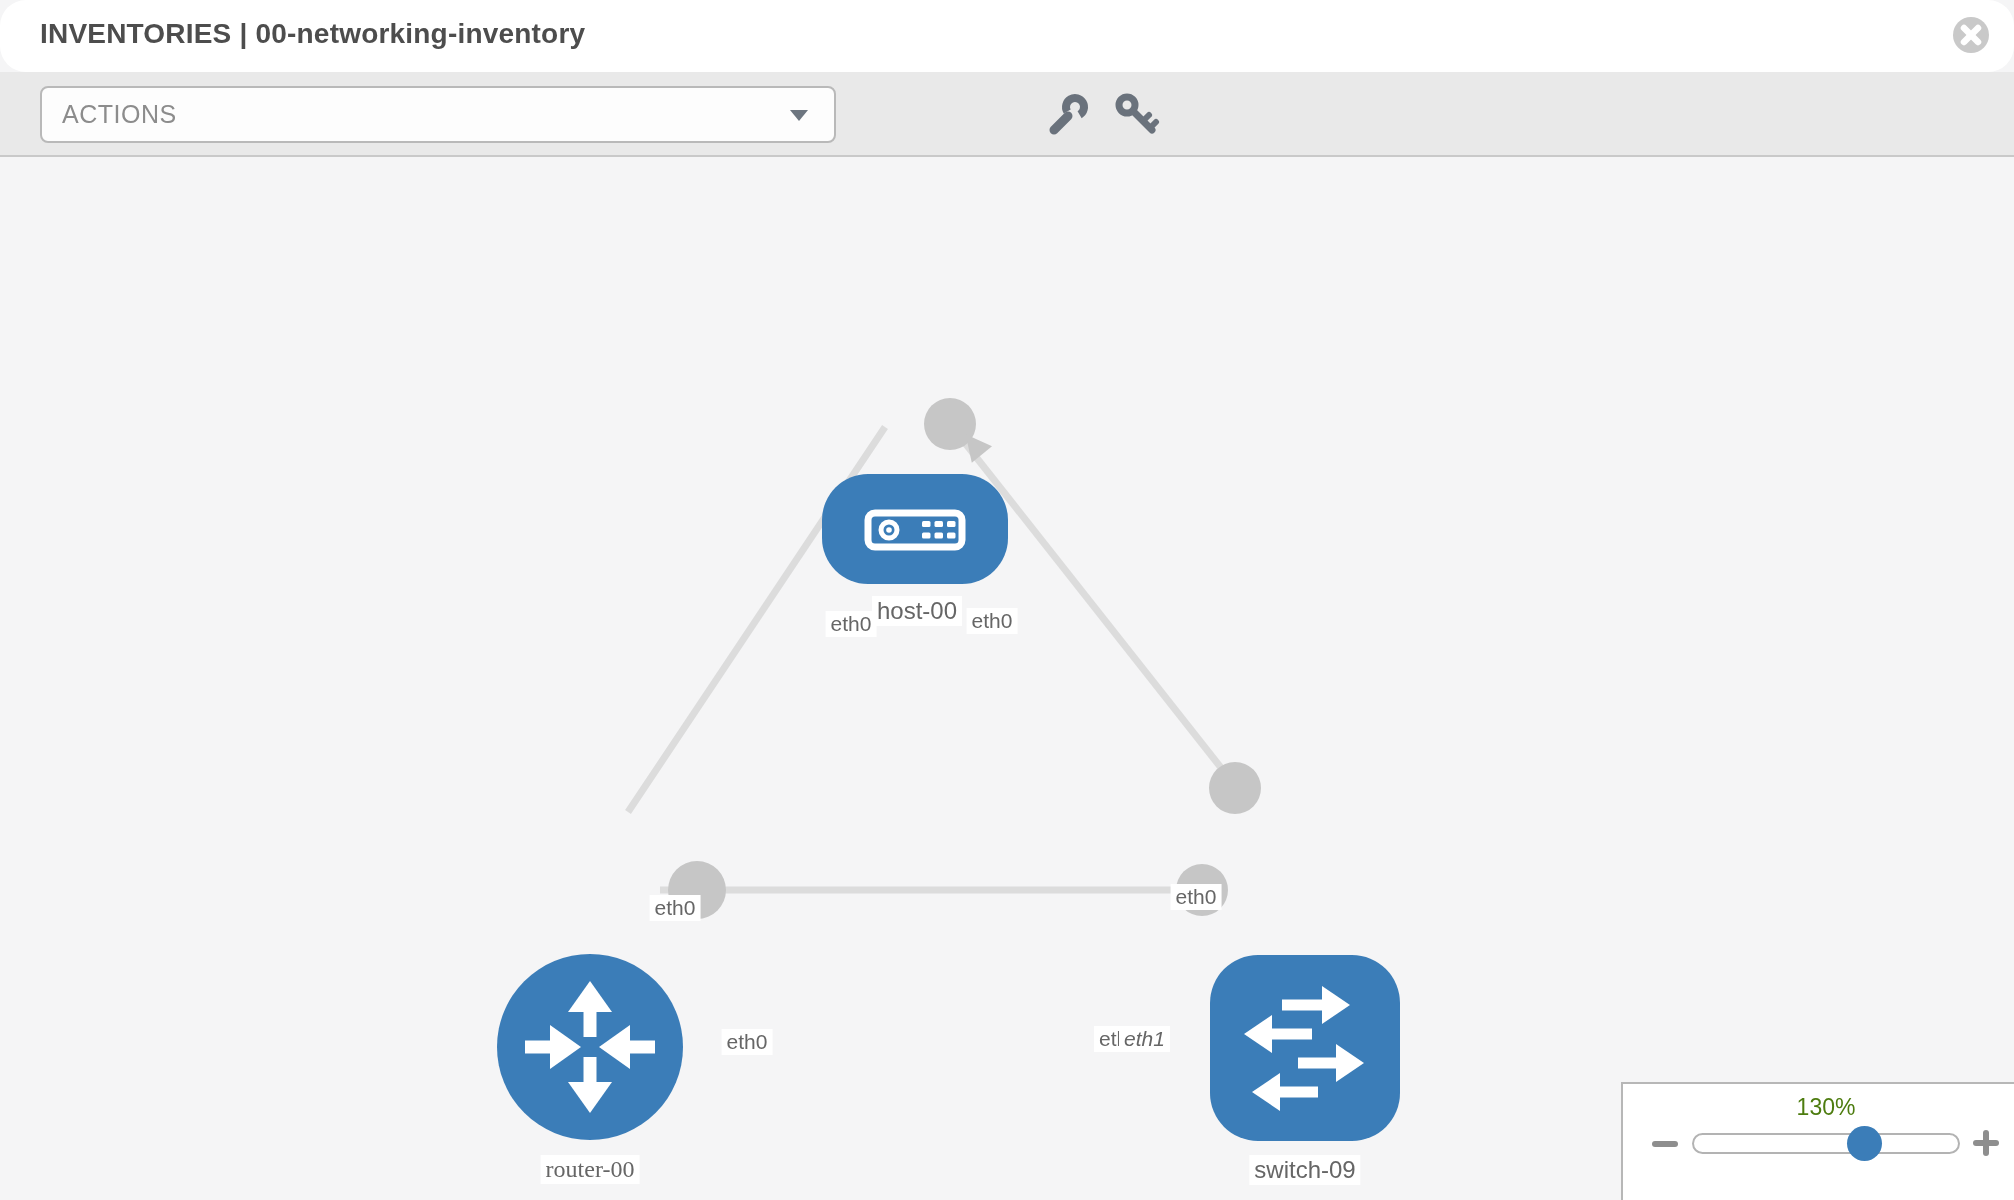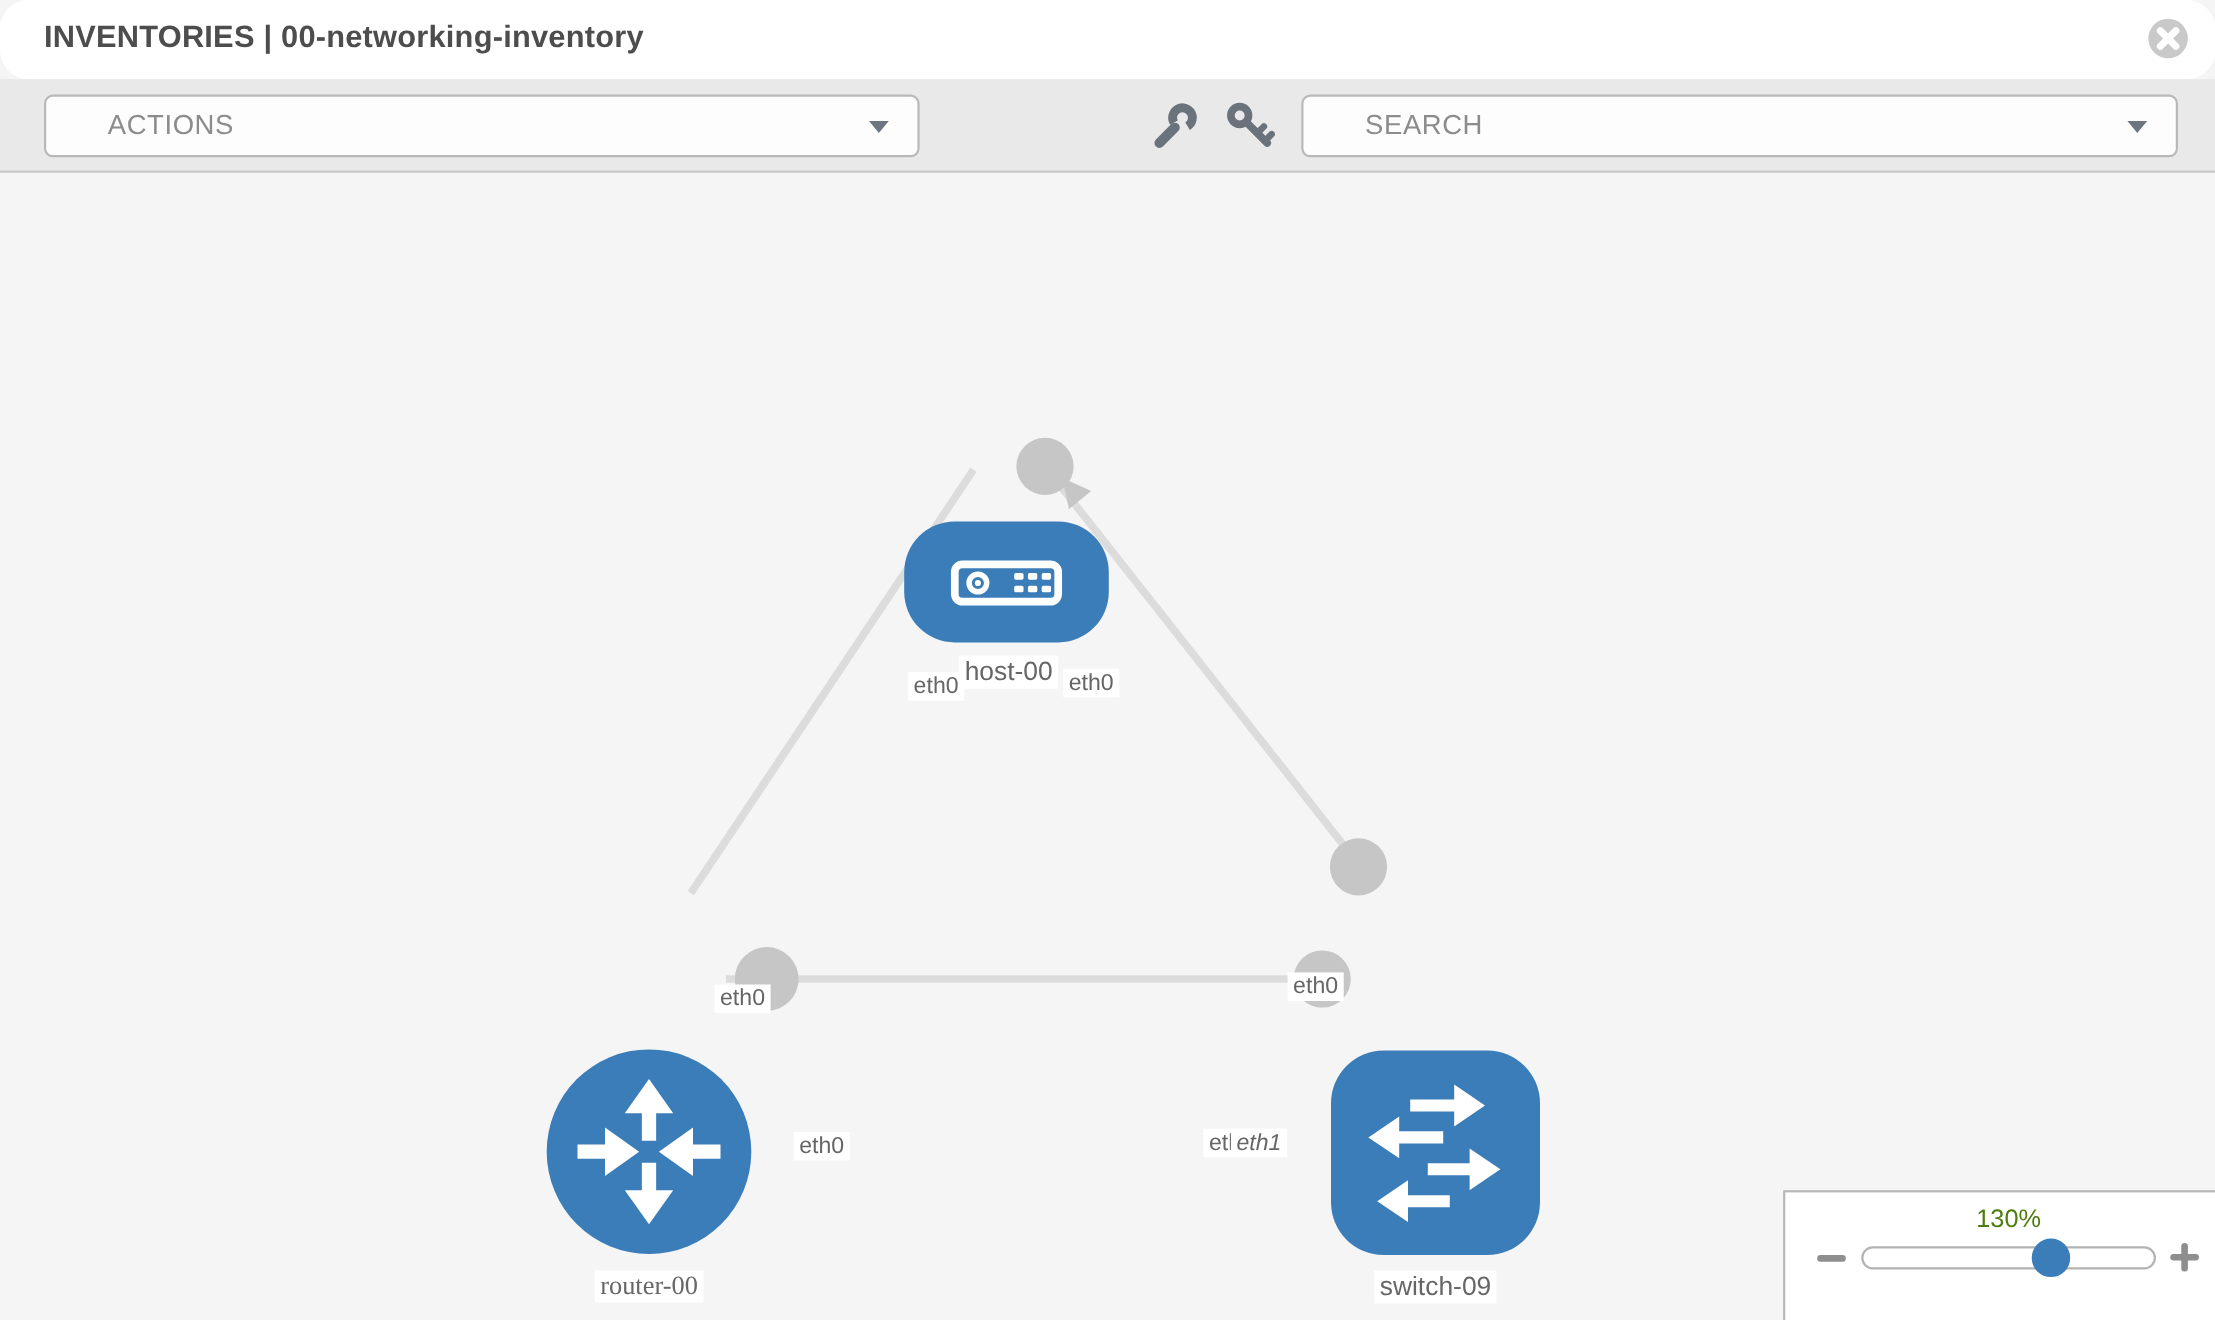--- a/index.html
+++ b/index.html
@@ -8,21 +8,21 @@
   #app { position:relative; width:2014px; height:1200px; overflow:hidden; background:#f5f5f6; }
 
   
   .header { position:absolute; top:0; left:0; width:2014px; height:72px; background:#ffffff; z-index:20;border-radius:26px; }
   .header-title { position:absolute; left:40px; top:18px; font-size:28px; font-weight:bold; color:#4d4d4d; letter-spacing:0.2px; }
   .close-btn { position:absolute; right:24px; top:16px; width:38px; height:38px; cursor:pointer; }
 
   
   .toolbar { position:absolute; top:72px; left:0; width:2014px; height:85px; background:#e9e9e9; border-bottom:2px solid #c9c9c9; z-index:20; }
   .select-box { position:absolute; top:14px; height:57px; background:#fdfdfd; border:2px solid #b9b9b9; border-radius:8px; display:flex; align-items:center; cursor:pointer; }
-  .select-box .select-label { padding-left:20px; font-size:25px; color:#8c8c8c; letter-spacing:0.5px;margin-left:36px; }
+  .select-box .select-label { padding-left:20px; font-size:25px; color:#8c8c8c; letter-spacing:0.5px; }
   .caret { position:absolute; right:26px; top:50%; margin-top:-5px; width:0; height:0; border-left:9px solid transparent; border-right:9px solid transparent; border-top:11px solid #6d7680; }
   .actions-box { left:40px; width:796px; }
   .search-box { left:1183px; width:797px; }
   .tool-icon { position:absolute; top:18px; width:48px; height:48px; cursor:pointer; }
   .wrench-pos { left:1044px; }
   .key-pos { left:1112px; }
 
   
   .canvas { position:absolute; top:157px; left:0; width:2014px; height:1043px; background:#f5f5f6; }
   .links-layer { position:absolute; top:0; left:0; z-index:1; }
@@ -82,24 +82,20 @@
 
     <div class="tool-icon key-pos">
       <svg viewBox="0 0 48 48">
         <circle cx="15" cy="15" r="8" fill="none" stroke="#6a727c" stroke-width="7"></circle>
         <line x1="21" y1="21" x2="40" y2="40" stroke="#6a727c" stroke-width="7" stroke-linecap="round"></line>
         <line x1="31" y1="31" x2="37" y2="25" stroke="#6a727c" stroke-width="6" stroke-linecap="round"></line>
         <line x1="38" y1="38" x2="44" y2="32" stroke="#6a727c" stroke-width="6" stroke-linecap="round"></line>
       </svg>
     </div>
 
-    <div class="select-box search-box">
-      <span class="select-label">SEARCH</span>
-      <span class="caret"></span>
-    </div>
   </div>
 
   <div class="canvas">
     <svg class="links-layer" width="2014" height="1043" viewBox="0 157 2014 1043">
       <line class="link" x1="885" y1="427" x2="628" y2="812"></line>
       <line class="link" x1="950" y1="424" x2="1237" y2="788"></line>
       <line class="link" x1="660" y1="890" x2="1210" y2="890"></line>
       <circle class="endpoint" cx="950" cy="424" r="26"></circle>
       <circle class="endpoint" cx="697" cy="890" r="29"></circle>
       <circle class="endpoint" cx="1235" cy="788" r="26"></circle>

